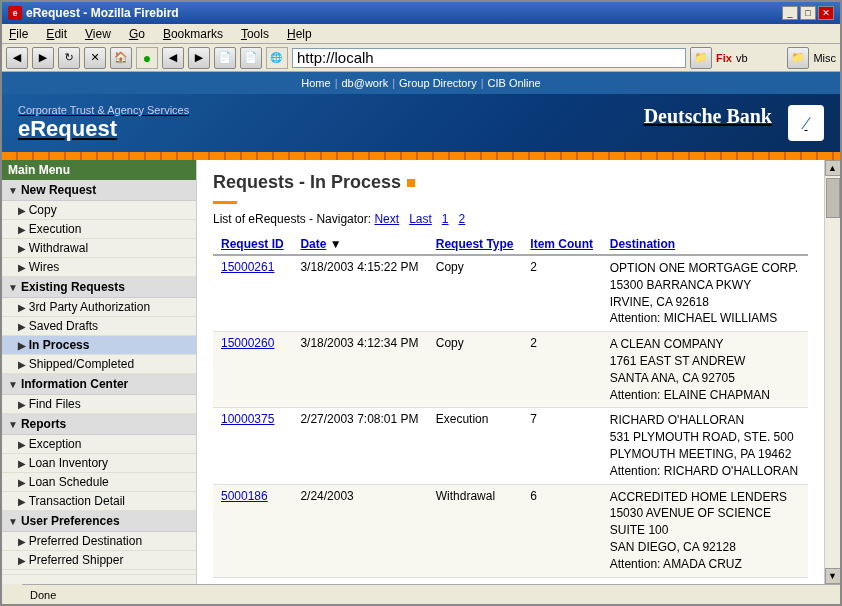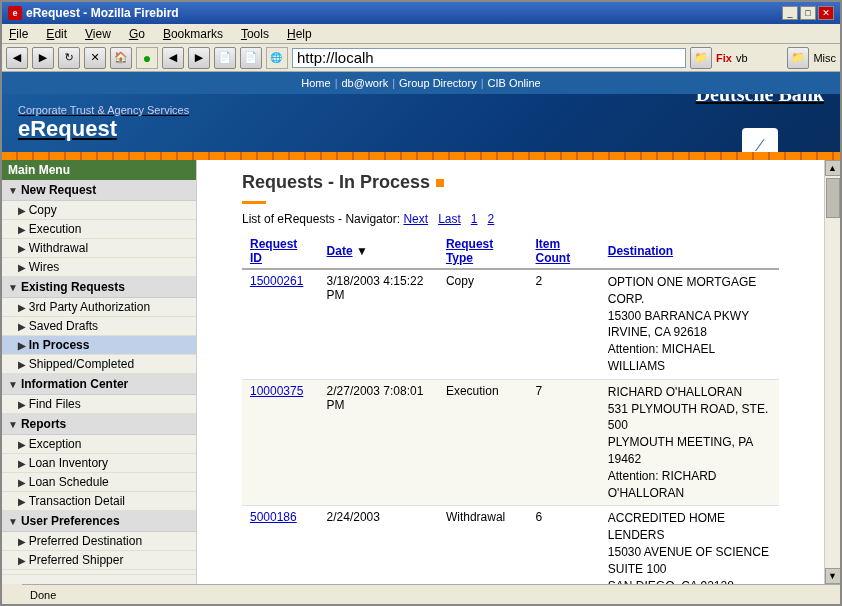--- a/index.html
+++ b/index.html
@@ -21,32 +21,32 @@
     .nav-bar { background: #ece9d8; border-bottom: 1px solid #aaa; padding: 2px 4px; display: flex; align-items: center; gap: 4px; height: 28px; }
     .nav-btn { width: 22px; height: 22px; background: linear-gradient(to bottom, #f0f0f0, #d0d0d0); border: 1px solid #888; border-radius: 2px; cursor: pointer; display: flex; align-items: center; justify-content: center; font-size: 11px; }
     .address-bar { flex: 1; height: 20px; border: 1px solid #7f9db9; background: white; padding: 1px 4px; font-size: 15px; }
     .nav-icon-btn { width: 22px; height: 22px; background: #ece9d8; border: 1px solid #aaa; cursor: pointer; display: flex; align-items: center; justify-content: center; font-size: 10px; }
 
     
     .app-header { background: linear-gradient(135deg, #1a5c9e 0%, #0a3a7a 60%, #082d5e 100%); height: 58px; display: flex; align-items: center; justify-content: space-between; padding: 3px 16px; position: relative; overflow: hidden; text-decoration: underline; }
     .header-left { color: white; }
     .header-corp { font-size: 11px; color: #cce; }
     .header-title { font-size: 22px; font-weight: bold; color: white; }
-    .header-logo { display: flex; align-items: center; gap: 22px; flex-direction: column; }
+    .header-logo { display: flex; gap: 16px; }
     .db-logo-text { color: white; font-size: 20px; font-weight: bold; font-family: 'Times New Roman', serif; }
     .db-logo-icon { width: 36px; height: 36px; background: white; border-radius: 4px; display: flex; align-items: center; justify-content: center; font-size: 18px; font-weight: bold; color: #1a5c9e; font-style: italic; }
 
     .orange-bar { height: 8px; background: repeating-linear-gradient(90deg, #ff8800 0px, #ff8800 14px, #cc6600 14px, #cc6600 16px); }
 
     .link-bar { background: #2060a0; height: 22px; display: flex; align-items: center; justify-content: center; gap: 4px; font-size: 11px; }
     .link-bar a { color: white; text-decoration: none; cursor: pointer; }
     .link-sep { color: #aac; }
 
     
-    .main-layout { display: flex; flex: 1; overflow: hidden; background: white; gap: 29px; }
+    .main-layout { display: flex; flex: 1; overflow: hidden; background: white; }
 
     
     .sidebar { width: 195px; min-width: 195px; background: #f0f0e8; border-right: 1px solid #ccc; overflow-y: auto; font-size: 12px; }
     .sidebar-header { background: #4a7a3a; color: white; padding: 3px 6px; font-weight: bold; font-size: 12px; }
     .sidebar-section { }
     .sidebar-section-title { background: #ddd; padding: 3px 6px; font-weight: bold; cursor: pointer; display: flex; align-items: center; gap: 3px; border-bottom: 1px solid #ccc; }
     .sidebar-section-title .arrow { font-size: 10px; color: #333; }
     .sidebar-item { padding: 2px 6px 2px 16px; cursor: pointer; display: flex; align-items: center; gap: 3px; border-bottom: 1px solid #e0e0d0; }
     .sidebar-item.active { background: #c0d0e8; font-weight: bold; }
     .sidebar-item .arrow { font-size: 10px; color: #333; }
@@ -285,20 +285,27 @@
         </thead>
         <tbody id="table-body">
         <tr>
       <td><a class="table-link">15000261</a></td>
       <td>3/18/2003 4:15:22 PM</td>
       <td>Copy</td>
       <td>2</td>
       <td class="dest-cell">OPTION ONE MORTGAGE CORP.<br>15300 BARRANCA PKWY<br>IRVINE, CA 92618<br>Attention: MICHAEL WILLIAMS</td>
     </tr>
             <tr>
+      <td><a class="table-link">15000260</a></td>
+      <td>3/18/2003 4:12:34 PM</td>
+      <td>Copy</td>
+      <td>2</td>
+      <td class="dest-cell">A CLEAN COMPANY<br>1761 EAST ST ANDREW<br>SANTA ANA, CA 92705<br>Attention: ELAINE CHAPMAN</td>
+    </tr>
+            <tr>
       <td><a class="table-link">10000375</a></td>
       <td>2/27/2003 7:08:01 PM</td>
       <td>Execution</td>
       <td>7</td>
       <td class="dest-cell">RICHARD O'HALLORAN<br>531 PLYMOUTH ROAD, STE. 500<br>PLYMOUTH MEETING, PA 19462<br>Attention: RICHARD O'HALLORAN</td>
     </tr>
             <tr>
       <td><a class="table-link">5000186</a></td>
       <td>2/24/2003</td>
       <td>Withdrawal</td>

